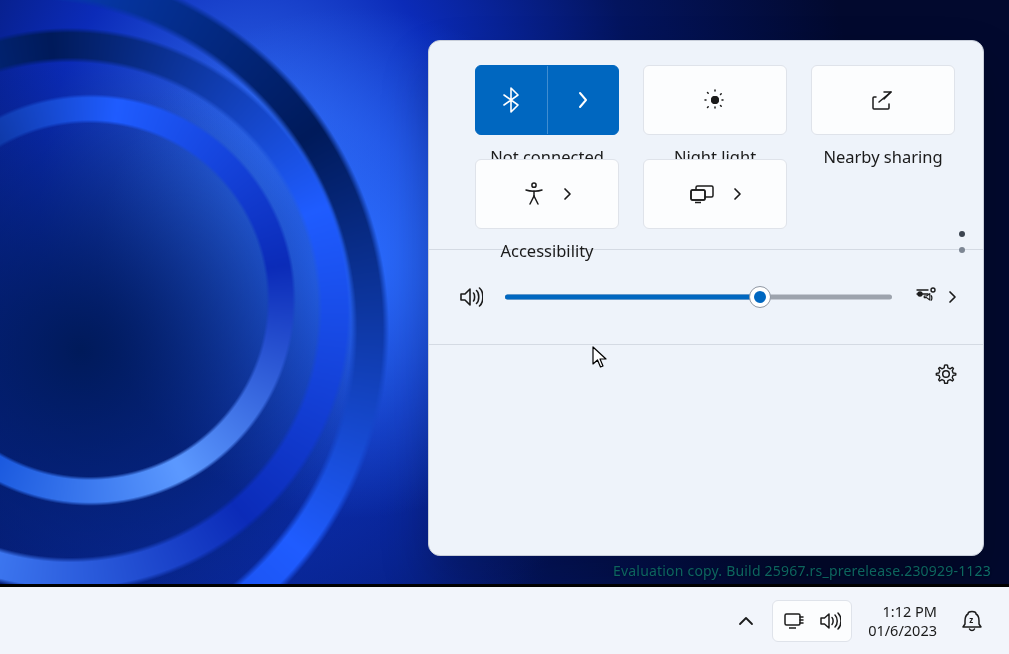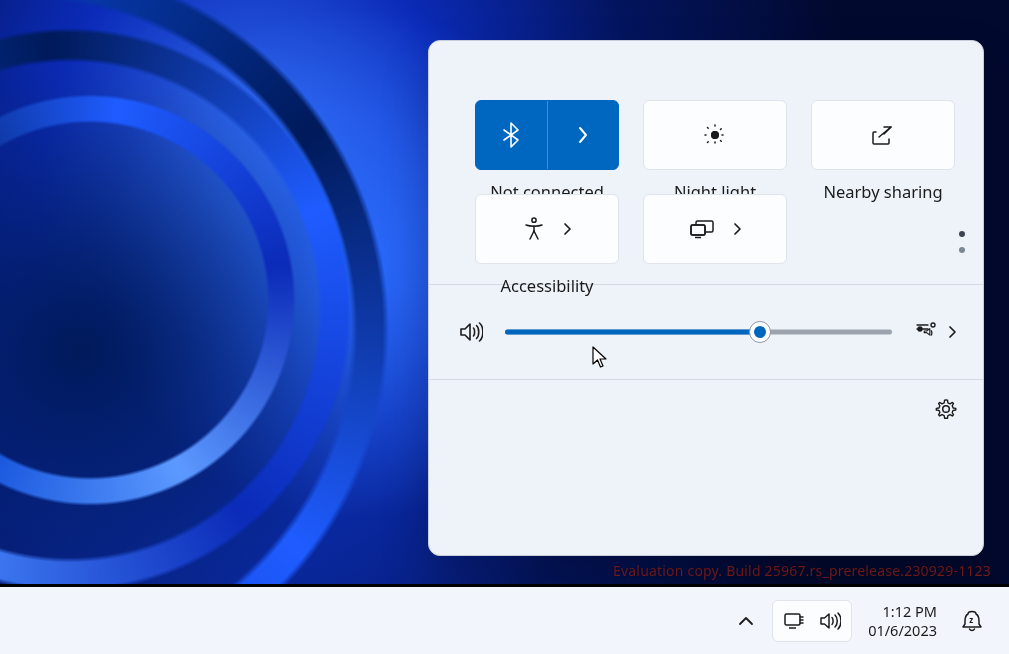--- a/index.html
+++ b/index.html
@@ -31,36 +31,36 @@
         -webkit-mask: radial-gradient(circle at 50% 50%, transparent 50%, #000 51%, #000 56%, transparent 57%);
       }
   .s3 { width: 520px; height: 520px; left: -170px; top: 40px;
         background: conic-gradient(from 80deg, #0b2bb8, #5c99ff, #0a49d6, #001a5a, #1f5cff, #0b2bb8);
         mask: radial-gradient(circle at 50% 50%, transparent 48%, #000 49%, #000 55%, transparent 56%);
         -webkit-mask: radial-gradient(circle at 50% 50%, transparent 48%, #000 49%, #000 55%, transparent 56%);
       }
 
   
   .watermark {
-    position: absolute; right: 18px; bottom: 74px; color: #7f1d1d;
+    position: absolute; right: 18px; bottom: 74px; color: #0f766e;
     font-size: 14px; text-align: right; letter-spacing: .2px;
     text-shadow: 0 1px 2px rgba(0,0,0,.3);
   }
 
   
   .flyout {
     position: absolute; left: 428px; top: 40px; width: 556px; height: 516px;
     background: #eef3fa;
     border: 1px solid #c8ced9;
     border-radius: 12px;
     box-shadow: 0 24px 48px rgba(0,0,0,.22);
     display: flex; flex-direction: column;
   }
   .tiles {
-    padding: 59px 46px 20px 46px;
+    padding: 24px 46px 20px 46px;
     display: grid;
     grid-template-columns: repeat(3, 144px);
     grid-auto-rows: 70px;
     column-gap: 18px;
     row-gap: 74px;
     position: relative;
     gap: 24px;
   }
   .tile-wrap { position: relative; width: 144px; }
   .tile {

